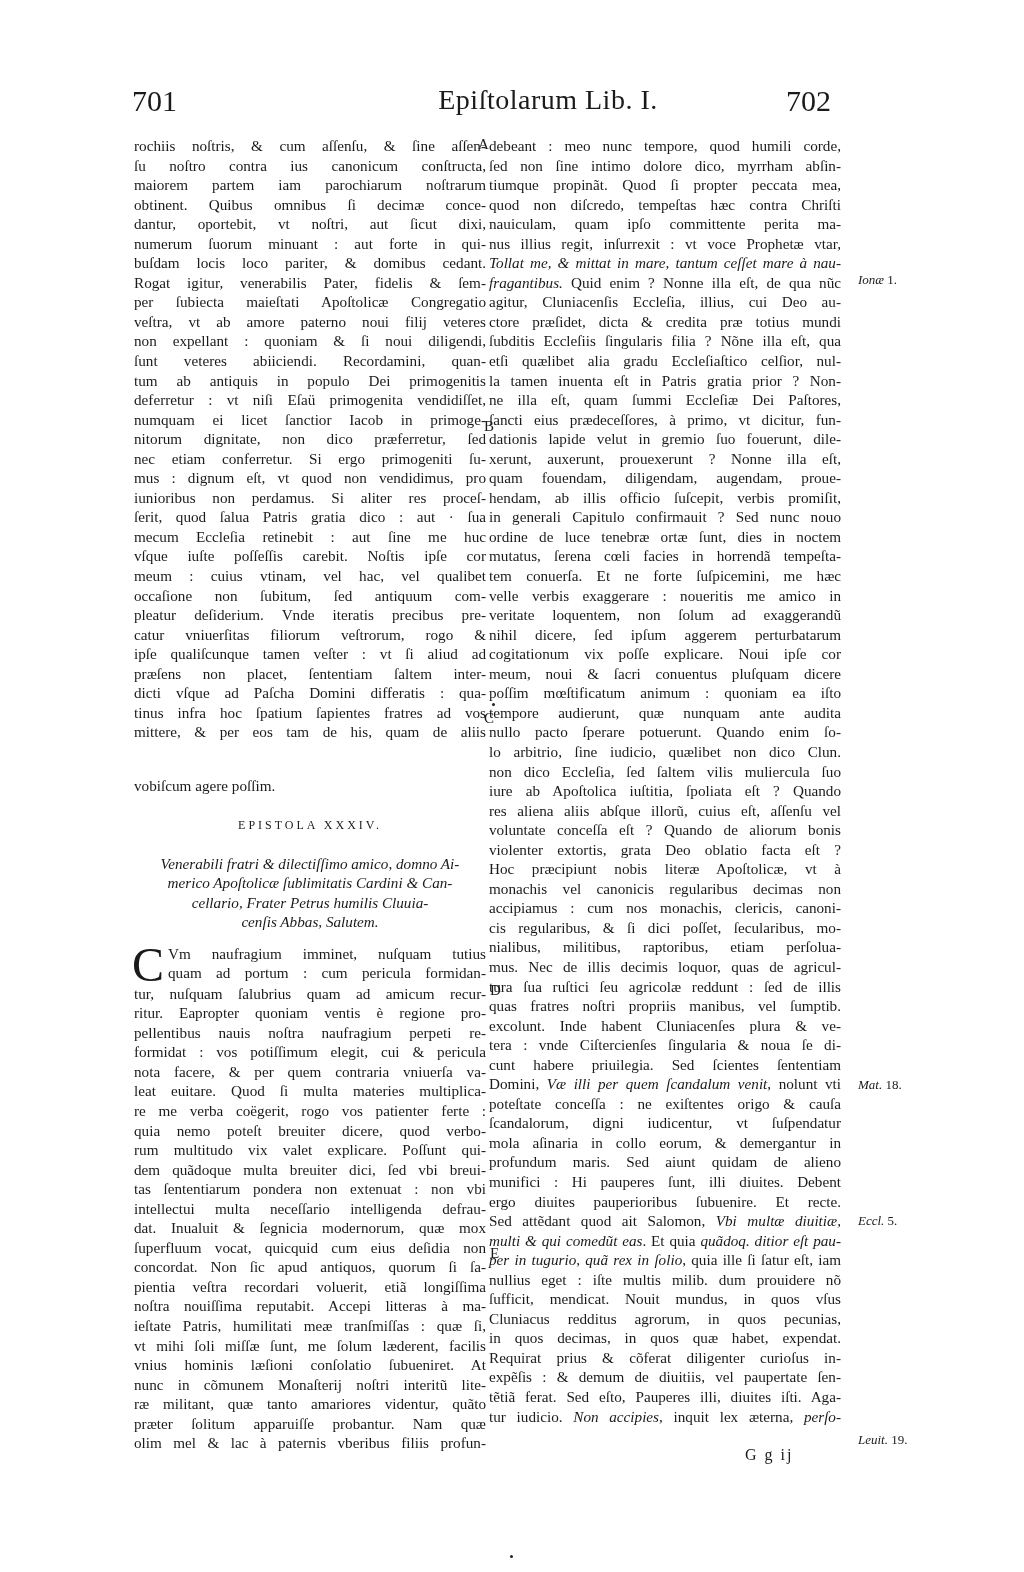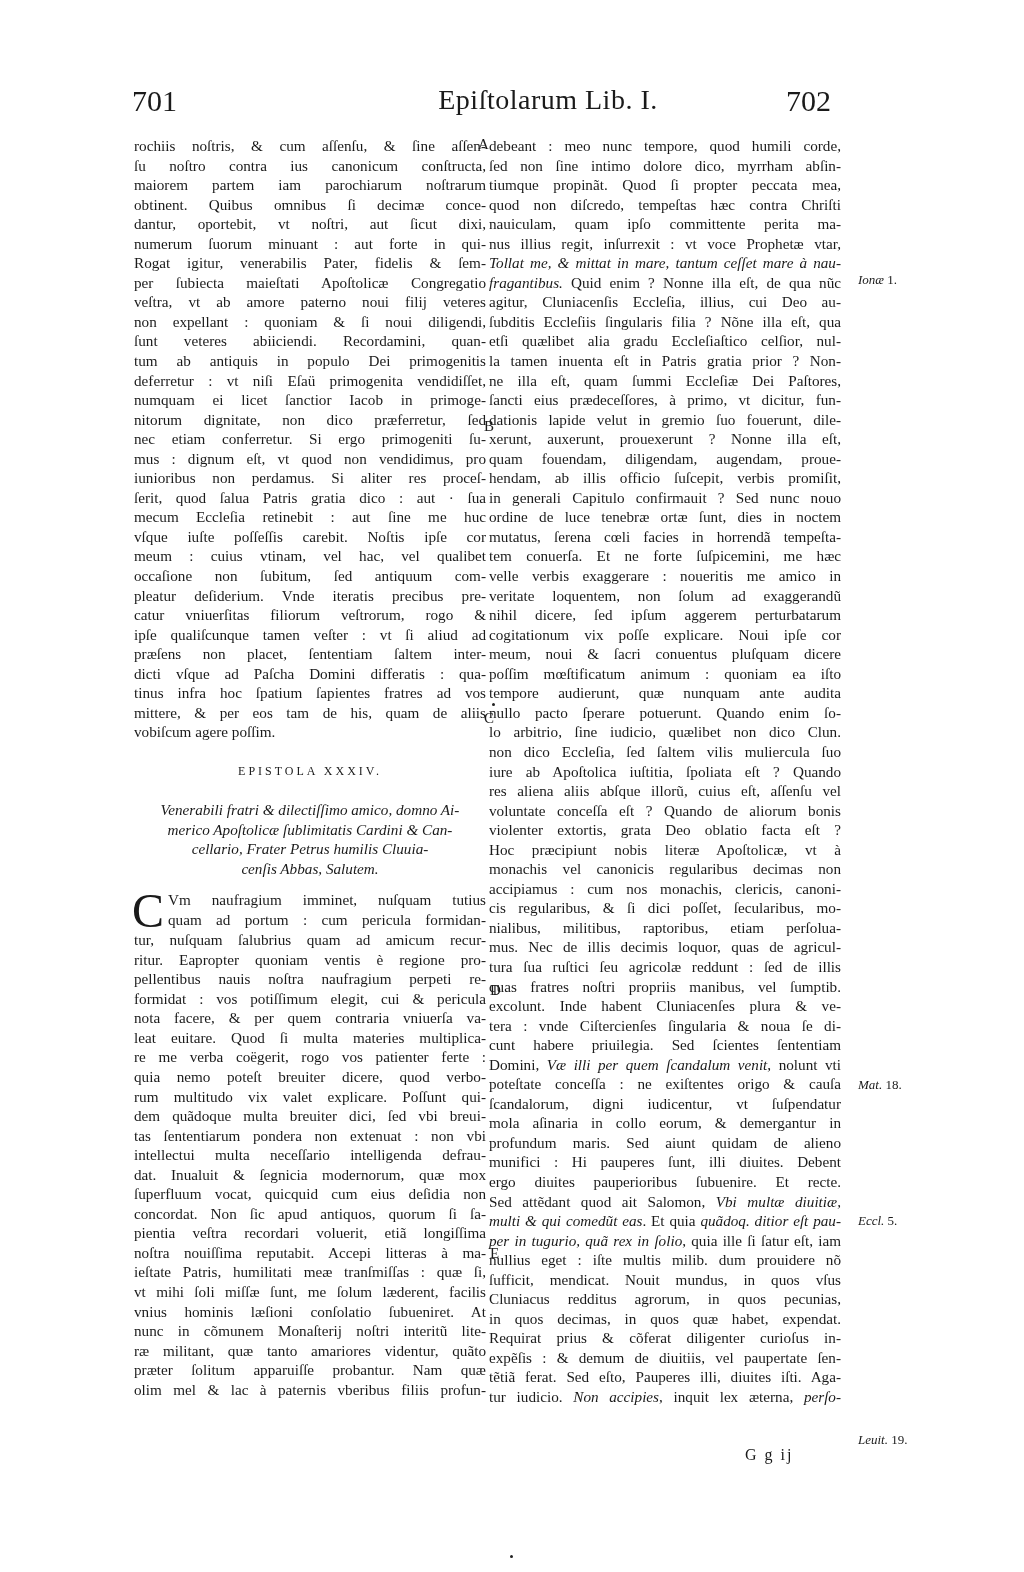--- a/index.html
+++ b/index.html
@@ -6,21 +6,21 @@
     body { width: 1024px; height: 1572px; position: relative; overflow: hidden; color: #1a1a1a;
            font-family: "Liberation Serif", "DejaVu Serif", serif; }
     .header { position: absolute; top: 84px; left: 0; width: 1024px; height: 40px; }
     .pg-left { position: absolute; left: 132px; top: 0; font-size: 30px; }
     .running-title { position: absolute; left: 0; width: 1024px; text-align: center; top: 0; font-size: 28px; letter-spacing: 0.5px; padding-left: 36px; }
     .pg-right { position: absolute; left: 786px; top: 0; font-size: 30px; }
     .col { position: absolute; top: 136px; font-size: 15.2px; line-height: 19.55px; }
     .col-left { left: 134px; width: 352px; }
     .col-right { left: 489px; width: 352px; }
     .line { display: block; white-space: nowrap; text-align: justify; text-align-last: justify; height: 19.55px; overflow: visible; }
-    .line.last { text-align-last: left; }
+    .line.last { text-align-last: left; margin-top: 34px; }
     .it { font-style: italic; }
     .heading { display: block; text-align: center; letter-spacing: 3px; font-size: 12px; margin: 20px 0 18px 0; height: 20px; }
     .address { display: block; margin-bottom: 12px; }
     .address .line { font-style: italic; text-align: center; text-align-last: center; }
     .drop { float: left; font-size: 48px; line-height: 38px; margin: 2px 4px 0 -2px; height: 38px; }
     .marker { position: absolute; font-size: 15px; }
     .note { position: absolute; font-size: 13px; font-style: italic; left: 858px; white-space: nowrap; }
     .note .num { font-style: normal; }
     .signature { position: absolute; top: 1446px; left: 745px; font-size: 16px; letter-spacing: 2px; }
     .dot { position: absolute; width: 3px; height: 3px; border-radius: 50%; background: #222; }
@@ -35,20 +35,21 @@
 </div>
 
 <div class="col col-left">
   <div id="para1">
       <span class="line">rochiis noſtris, &amp; cum aſſenſu, &amp; ſine aſſen-</span>
       <span class="line">ſu noſtro contra ius canonicum conſtructa,</span>
       <span class="line">maiorem partem iam parochiarum noſtrarum</span>
       <span class="line">obtinent. Quibus omnibus ſi decimæ conce-</span>
       <span class="line">dantur, oportebit, vt noſtri, aut ſicut dixi,</span>
       <span class="line">numerum ſuorum minuant : aut forte in qui-</span>
+      <span class="line">buſdam locis loco pariter, &amp; domibus cedant.</span>
       <span class="line">Rogat igitur, venerabilis Pater, fidelis &amp; ſem-</span>
       <span class="line">per ſubiecta maieſtati Apoſtolicæ Congregatio</span>
       <span class="line">veſtra, vt ab amore paterno noui filij veteres</span>
       <span class="line">non expellant : quoniam &amp; ſi noui diligendi,</span>
       <span class="line">ſunt veteres abiiciendi. Recordamini, quan-</span>
       <span class="line">tum ab antiquis in populo Dei primogenitis</span>
       <span class="line">deferretur : vt niſi Eſaü primogenita vendidiſſet,</span>
       <span class="line">numquam ei licet ſanctior Iacob in primoge-</span>
       <span class="line">nitorum dignitate, non dico præferretur, ſed</span>
       <span class="line">nec etiam conferretur. Si ergo primogeniti ſu-</span>
@@ -113,20 +114,21 @@
 <div class="col col-right" id="rightcol">
     <span class="line"><span>debeant : meo nunc tempore, quod humili corde,</span></span>
     <span class="line"><span>ſed non ſine intimo dolore dico, myrrham abſin-</span></span>
     <span class="line"><span>tiumque propinãt. Quod ſi propter peccata mea,</span></span>
     <span class="line"><span>quod non diſcredo, tempeſtas hæc contra Chriſti</span></span>
     <span class="line"><span>nauiculam, quam ipſo committente perita ma-</span></span>
     <span class="line"><span>nus illius regit, inſurrexit : vt voce Prophetæ vtar,</span></span>
     <span class="line"><span class="it">Tollat me, &amp; mittat in mare, tantum ceſſet mare à nau-</span></span>
     <span class="line"><span class="it">fragantibus.</span><span> Quid enim ? Nonne illa eſt, de qua nũc</span></span>
     <span class="line"><span>agitur, Cluniacenſis Eccleſia, illius, cui Deo au-</span></span>
+    <span class="line"><span>ctore præſidet, dicta &amp; credita præ totius mundi</span></span>
     <span class="line"><span>ſubditis Eccleſiis ſingularis filia ? Nõne illa eſt, qua</span></span>
     <span class="line"><span>etſi quælibet alia gradu Eccleſiaſtico celſior, nul-</span></span>
     <span class="line"><span>la tamen inuenta eſt in Patris gratia prior ? Non-</span></span>
     <span class="line"><span>ne illa eſt, quam ſummi Eccleſiæ Dei Paſtores,</span></span>
     <span class="line"><span>ſancti eius prædeceſſores, à primo, vt dicitur, fun-</span></span>
     <span class="line"><span>dationis lapide velut in gremio ſuo fouerunt, dile-</span></span>
     <span class="line"><span>xerunt, auxerunt, prouexerunt ? Nonne illa eſt,</span></span>
     <span class="line"><span>quam fouendam, diligendam, augendam, proue-</span></span>
     <span class="line"><span>hendam, ab illis officio ſuſcepit, verbis promiſit,</span></span>
     <span class="line"><span>in generali Capitulo confirmauit ? Sed nunc nouo</span></span>

